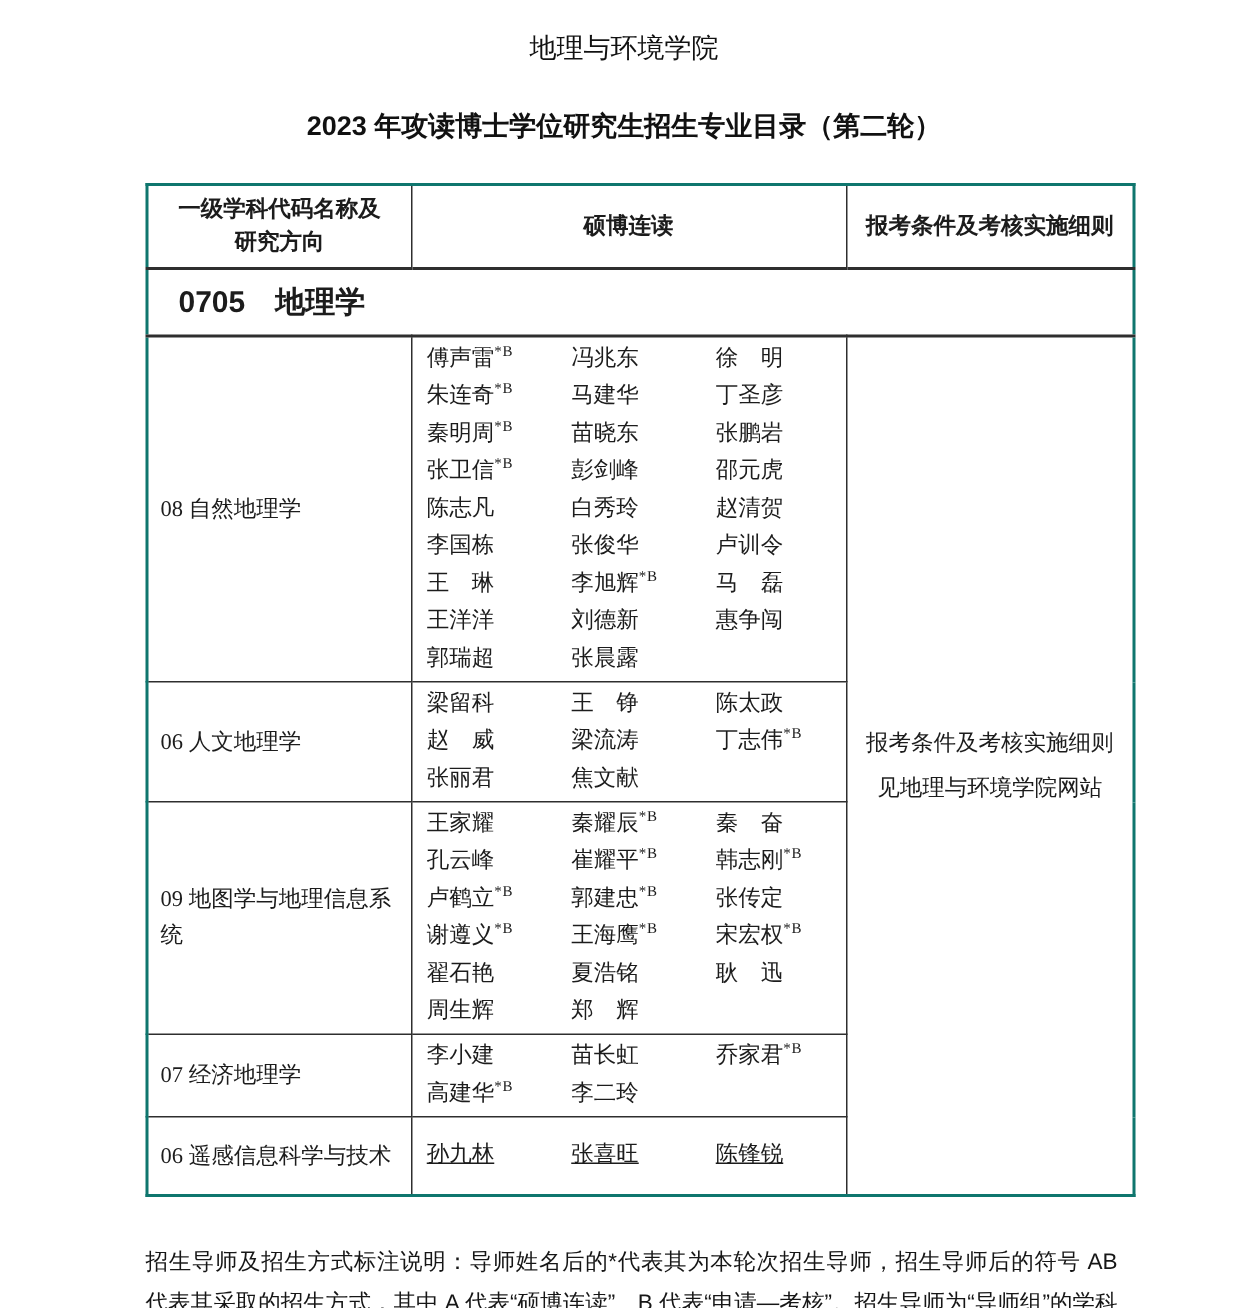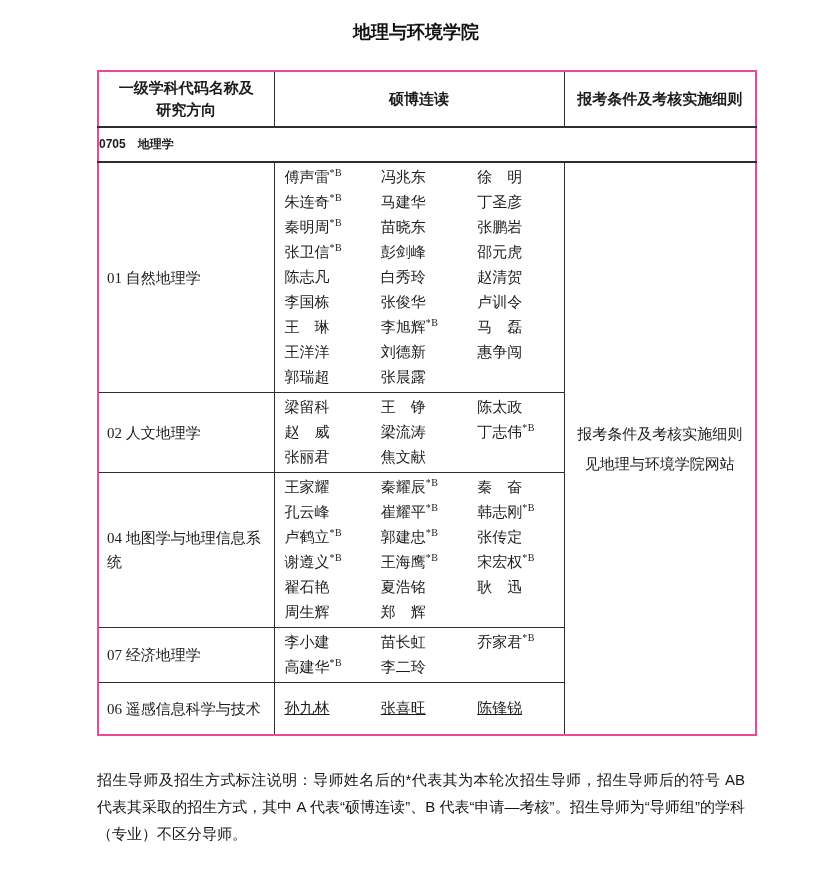--- a/index.html
+++ b/index.html
@@ -9,39 +9,39 @@
     color: #1c1c1c;
     font-family: "Liberation Serif", serif;
     overflow: hidden;
   }
   .page { width: 832px; height: 872px; position: relative; }
 
   .doc-title {
     margin: 20px 0 0 0;
     text-align: center;
     font-family: "Liberation Sans", sans-serif;
-    font-weight: 700;
+    font-weight: 400;
     font-size: 18px;
     color: #111;
   }
   .doc-subtitle {
     margin: 28px 0 0 0;
     text-align: center;
     font-family: "Liberation Sans", sans-serif;
     font-weight: 700;
     font-size: 18px;
     color: #111;
   }
 
   table.catalog {
     border-collapse: collapse;
     table-layout: fixed;
     margin: 26px 0 0 97px;
     width: 658px;
-    border: 2px solid #ec4899;
+    border: 2px solid #0f766e;
   }
   col.c1 { width: 176px; }
   col.c2 { width: 290px; }
   col.c3 { width: 192px; }
 
   th, td { border: 1px solid #2e2e2e; }
 
   thead th {
     font-family: "Liberation Sans", sans-serif;
     font-weight: 600;
@@ -50,22 +50,22 @@
     padding: 5px 4px;
     text-align: center;
     vertical-align: middle;
     border-bottom-width: 2px;
   }
   th.pre { white-space: pre-line; }
 
   tr.group-row td {
     font-family: "Liberation Sans", sans-serif;
     font-weight: 600;
-    font-size: 12px;
-    padding: 8px 0;
+    font-size: 20px;
+    padding: 8px 20px;
     border-bottom-width: 2px;
   }
 
   td.label-cell {
     font-size: 15px;
     line-height: 24px;
     padding: 4px 8px;
     vertical-align: middle;
   }
 
@@ -112,20 +112,21 @@
     text-align: justify;
     color: #161616;
   }
 </style>
 </head>
 <body>
 
 <div class="page">
 
   <h1 class="doc-title">地理与环境学院</h1>
+  <h2 class="doc-subtitle">2023 年攻读博士学位研究生招生专业目录（第二轮）</h2>
 
   <table class="catalog">
     <colgroup>
       <col class="c1">
         <col class="c2">
         <col class="c3">
     </colgroup>
     <thead>
       <tr>
         <th class="pre">一级学科代码名称及
@@ -133,21 +134,21 @@
         <th>硕博连读</th>
         <th>报考条件及考核实施细则</th>
       </tr>
     </thead>
     <tbody id="catalog-body">
       <tr class="group-row">
         <td colspan="3">0705　地理学</td>
       </tr>
 
     <tr>
-          <td class="label-cell">01 自然地理学</td>
+          <td class="label-cell">08 自然地理学</td>
           <td class="teachers-cell">
             <div class="teacher-grid">
               <span class="teacher">傅声雷<sup>*B</sup></span>
               <span class="teacher">冯兆东</span>
               <span class="teacher">徐　明</span>
               <span class="teacher">朱连奇<sup>*B</sup></span>
               <span class="teacher">马建华</span>
               <span class="teacher">丁圣彦</span>
               <span class="teacher">秦明周<sup>*B</sup></span>
               <span class="teacher">苗晓东</span>
@@ -168,36 +169,36 @@
               <span class="teacher">刘德新</span>
               <span class="teacher">惠争闯</span>
               <span class="teacher">郭瑞超</span>
               <span class="teacher">张晨露</span>
             </div>
           </td>
           <td class="note-cell" rowspan="5">报考条件及考核实施细则
 见地理与环境学院网站</td>
         </tr>
         <tr>
-          <td class="label-cell">02 人文地理学</td>
+          <td class="label-cell">06 人文地理学</td>
           <td class="teachers-cell">
             <div class="teacher-grid">
               <span class="teacher">梁留科</span>
               <span class="teacher">王　铮</span>
               <span class="teacher">陈太政</span>
               <span class="teacher">赵　威</span>
               <span class="teacher">梁流涛</span>
               <span class="teacher">丁志伟<sup>*B</sup></span>
               <span class="teacher">张丽君</span>
               <span class="teacher">焦文献</span>
             </div>
           </td>
         </tr>
         <tr>
-          <td class="label-cell">04 地图学与地理信息系统</td>
+          <td class="label-cell">09 地图学与地理信息系统</td>
           <td class="teachers-cell">
             <div class="teacher-grid">
               <span class="teacher">王家耀</span>
               <span class="teacher">秦耀辰<sup>*B</sup></span>
               <span class="teacher">秦　奋</span>
               <span class="teacher">孔云峰</span>
               <span class="teacher">崔耀平<sup>*B</sup></span>
               <span class="teacher">韩志刚<sup>*B</sup></span>
               <span class="teacher">卢鹤立<sup>*B</sup></span>
               <span class="teacher">郭建忠<sup>*B</sup></span>

